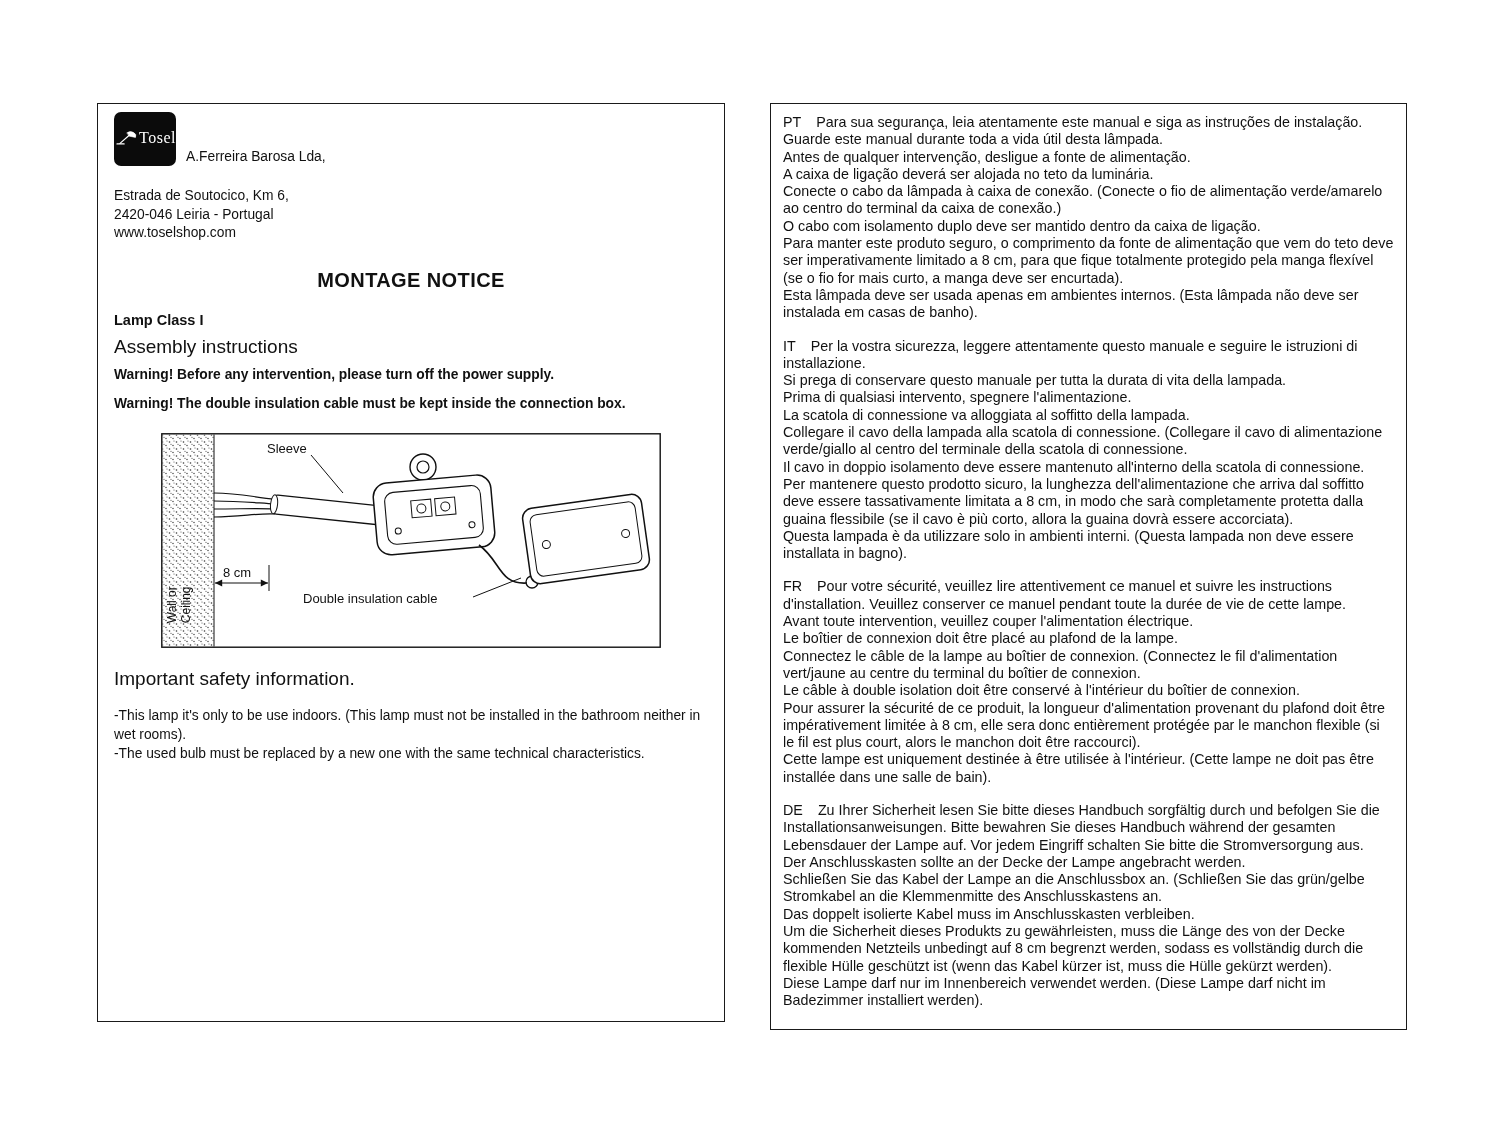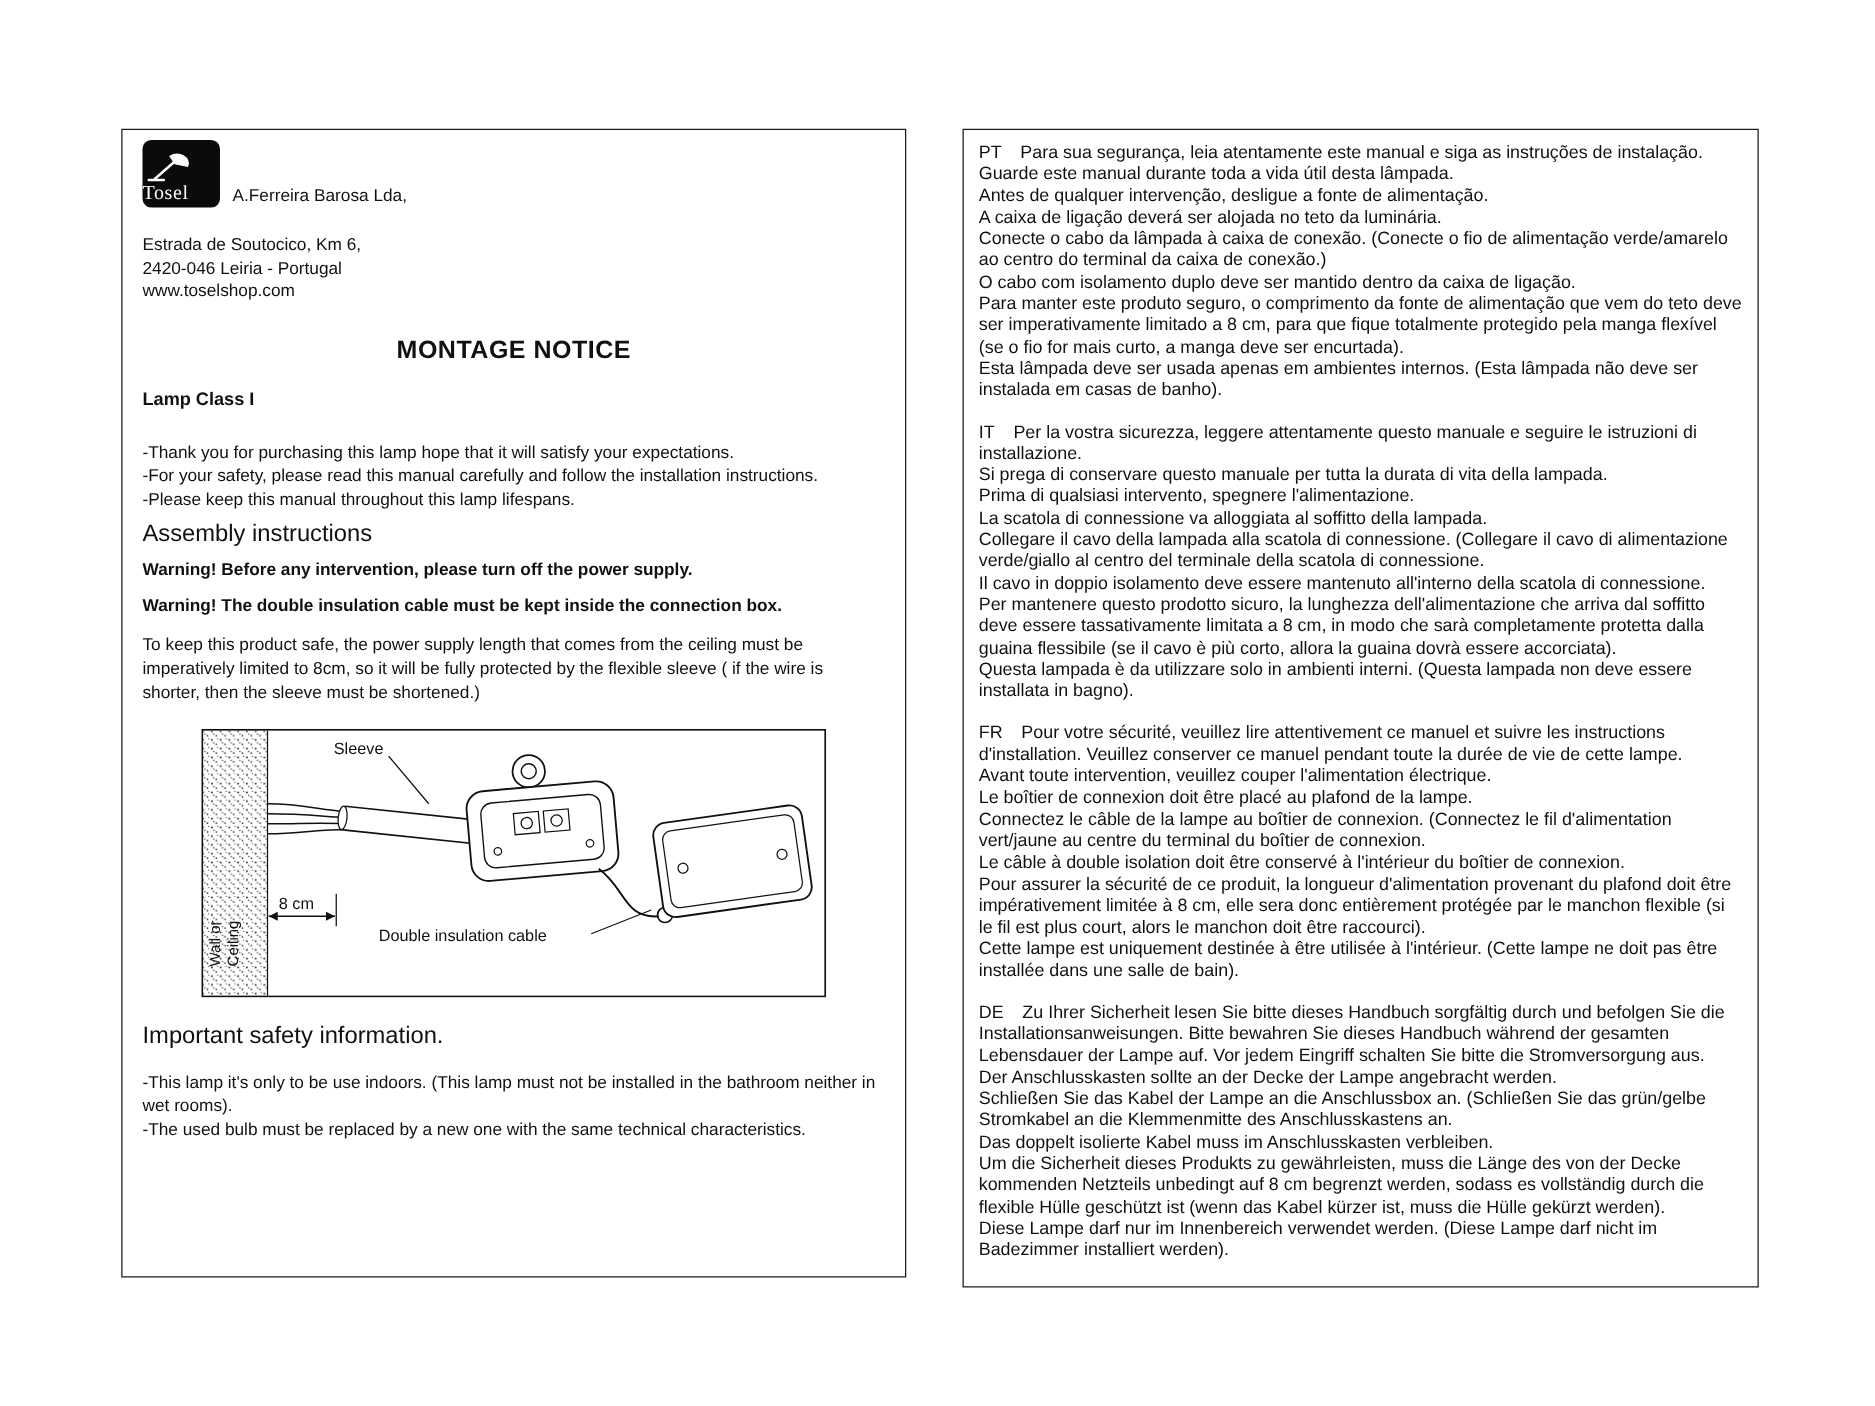--- a/index.html
+++ b/index.html
@@ -24,22 +24,22 @@
   }
   .panel-left  { left: 97px;  top: 103px; width: 628px; height: 919px; padding: 8px 16px; }
   .panel-right { left: 770px; top: 103px; width: 637px; height: 927px; padding: 10px 12px; }
 
   
   .logo-row { display: flex; align-items: flex-end; gap: 10px; }
   .logo {
     width: 62px; height: 54px;
     background: #0b0b0b;
     border-radius: 7px;
-    display: flex; flex-direction: column;
-    justify-content: flex-end;
+    display: flex; 
+    align-items: center; justify-content: flex-end;
     padding-bottom: 3px;
     box-sizing: border-box;
   }
   .logo .brand {
     color: #fff;
     font-family: "Liberation Serif", "DejaVu Serif", serif;
     font-size: 16px;
     line-height: 1;
     letter-spacing: 0.5px;
   }
@@ -106,32 +106,28 @@
       <div class="company-name">A.Ferreira Barosa Lda,</div>
     </div>
 
     <div class="address">Estrada de Soutocico, Km 6,
 2420-046 Leiria - Portugal
 www.toselshop.com</div>
 
     <h1 class="doc-title">MONTAGE NOTICE</h1>
     <div class="subtitle">Lamp Class I</div>
 
-    <div class="body-text intro">-Thank you for purchasing this lamp hope that it will satisfy your expectations.
--For your safety, please read this manual carefully and follow the installation instructions.
--Please keep this manual throughout this lamp lifespans.</div>
 
     <div class="section-heading">Assembly instructions</div>
 
     <div class="warning warning-1">Warning! Before any intervention, please turn off the power supply.</div>
 
 
     <div class="warning warning-2">Warning! The double insulation cable must be kept inside the connection box.</div>
 
-    <div class="body-text supply-paragraph">To keep this product safe, the power supply length that comes from the ceiling must be imperatively limited to 8cm, so it will be fully protected by the flexible sleeve ( if the wire is shorter, then the sleeve must be shortened.)</div>
 
     <div class="diagram">
       <svg viewBox="0 0 500 215" width="500" height="215">
         <defs>
           <pattern id="stip" width="7" height="7" patternUnits="userSpaceOnUse">
             <circle cx="1.5" cy="2" r="0.8" fill="#333"></circle>
             <circle cx="5" cy="5.5" r="0.7" fill="#333"></circle>
             <circle cx="6" cy="1" r="0.5" fill="#333"></circle>
             <circle cx="3" cy="4.3" r="0.55" fill="#333"></circle>
           </pattern>

